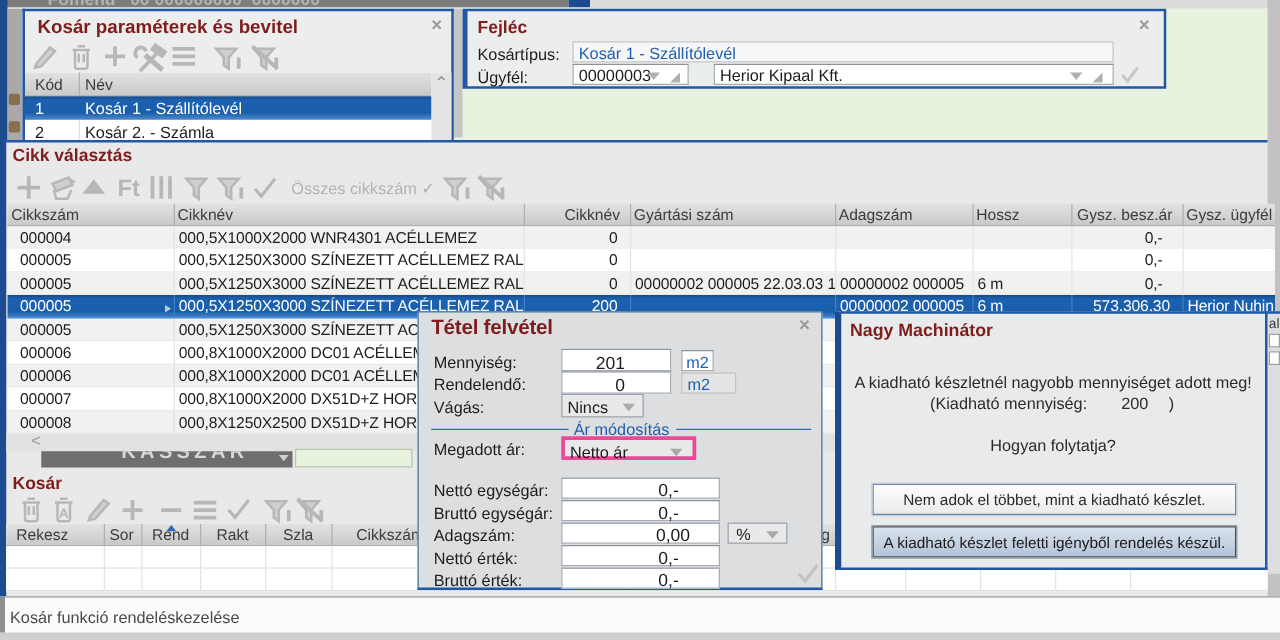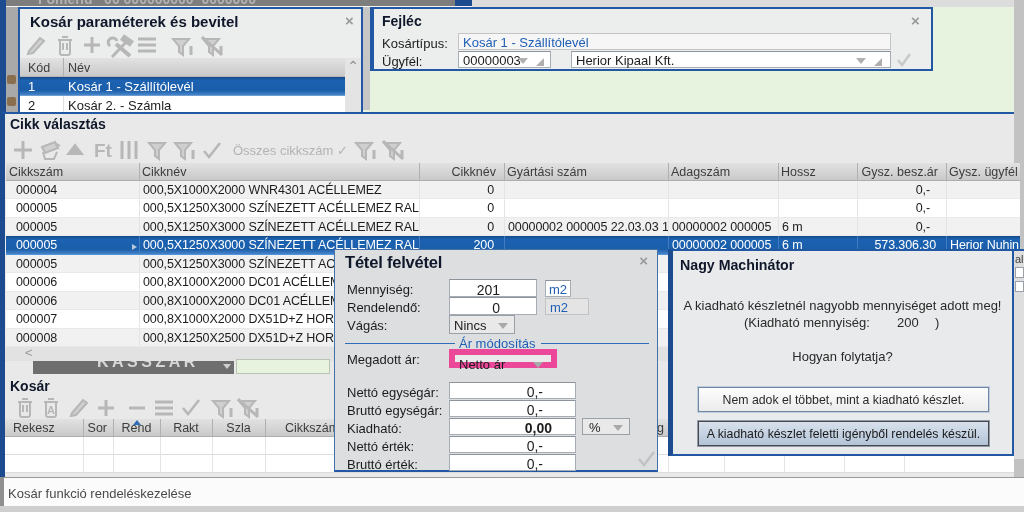--- a/index.html
+++ b/index.html
@@ -1,16 +1,16 @@
 <!DOCTYPE html>
 <html><head><meta charset="utf-8"><style>
 *{margin:0;padding:0;box-sizing:border-box;}
 html,body{width:1024px;height:512px;overflow:hidden;background:#d4d4d4;font-family:"Liberation Sans",sans-serif;}
 .abs{position:absolute;}
-.ttl{color:#0f172a;font-size:15px;font-weight:bold;}
+.ttl{color:#7f1d1d;font-size:15px;font-weight:bold;}
 .x{color:#9a9a9a;font-size:15px;font-weight:bold;}
 .lbl{font-size:13px;color:#1c1c1c;}
 .fld{background:#fff;border:1px solid #a7adb5;border-top-color:#8d939b;font-size:13px;color:#1c1c1c;}
 .hdr{background:linear-gradient(#e2e2e2,#c9c9c9);color:#3c3c3c;font-size:12.5px;}
 svg{display:block;}
 </style></head>
 <body>
 
 <div class="abs" style="left:0;top:0;width:1024px;height:512px;background:#d4d4d4;"></div>
 
@@ -362,34 +362,34 @@
     </div>
  <div class="abs lbl" style="left:12px;top:68px;">Vágás:</div>
  <div class="abs" style="left:114px;top:65px;width:66px;height:19px;background:#e9e9e9;border:1px solid #9aa0a8;">
    <span class="abs" style="left:4px;top:2px;font-size:13px;color:#1c1c1c;">Nincs</span>
    <div class="abs" style="right:6px;top:7px;width:0;height:0;border-left:5px solid transparent;border-right:5px solid transparent;border-top:6px solid #a9a9a9;"></div>
  </div>
  <div class="abs" style="left:10px;top:93px;width:110px;height:1px;background:#2f6db8;"></div>
  <div class="abs" style="left:124px;top:86px;color:#1e5fb4;font-size:13px;">Ár módosítás</div>
  <div class="abs" style="left:206px;top:93px;width:108px;height:1px;background:#2f6db8;"></div>
  <div class="abs lbl" style="left:12px;top:102px;">Megadott ár:</div>
- <div class="abs" style="left:114px;top:99px;width:108px;height:19px;background:#e9e9e9;border:6px solid #ec4899;">
+ <div class="abs" style="left:114px;top:99px;width:108px;height:19px;background:#e9e9e9;border:3px solid #ec4899;">
    <span class="abs" style="left:4px;top:2px;font-size:13px;color:#1c1c1c;">Netto ár</span>
    <div class="abs" style="right:8px;top:7px;width:0;height:0;border-left:5px solid transparent;border-right:5px solid transparent;border-top:6px solid #a9a9a9;"></div>
  </div>
  <div class="abs lbl" style="left:12px;top:135px;">Nettó egységár:</div>
  <div class="abs fld" style="left:114px;top:132px;width:127px;height:17px;">
       <span class="abs" style="right:32px;top:1px;font-size:14px;">0,-</span>
     </div>
  <div class="abs lbl" style="left:12px;top:153px;">Bruttó egységár:</div>
  <div class="abs fld" style="left:114px;top:150px;width:127px;height:17px;">
       <span class="abs" style="right:32px;top:1px;font-size:14px;">0,-</span>
     </div>
- <div class="abs lbl" style="left:12px;top:171px;">Kiadható:</div>
- <div class="abs fld" style="left:114px;top:168px;width:127px;height:17px;font-weight:bold;">
+ <div class="abs lbl" style="left:12px;top:171px;">Adagszám:</div>
+ <div class="abs fld" style="left:114px;top:168px;width:127px;height:17px;">
       <span class="abs" style="right:23px;top:1px;font-size:14px;">0,00</span>
     </div>
  <div class="abs" style="left:247px;top:168px;width:48px;height:17px;background:#e9e9e9;border:1px solid #9aa0a8;">
    <span class="abs" style="left:6px;top:1px;font-size:13px;color:#1c1c1c;">%</span>
    <div class="abs" style="right:6px;top:6px;width:0;height:0;border-left:5px solid transparent;border-right:5px solid transparent;border-top:6px solid #a9a9a9;"></div>
  </div>
  <div class="abs lbl" style="left:12px;top:189px;">Nettó érték:</div>
  <div class="abs fld" style="left:114px;top:186px;width:127px;height:17px;">
       <span class="abs" style="right:32px;top:1px;font-size:14px;">0,-</span>
     </div>

